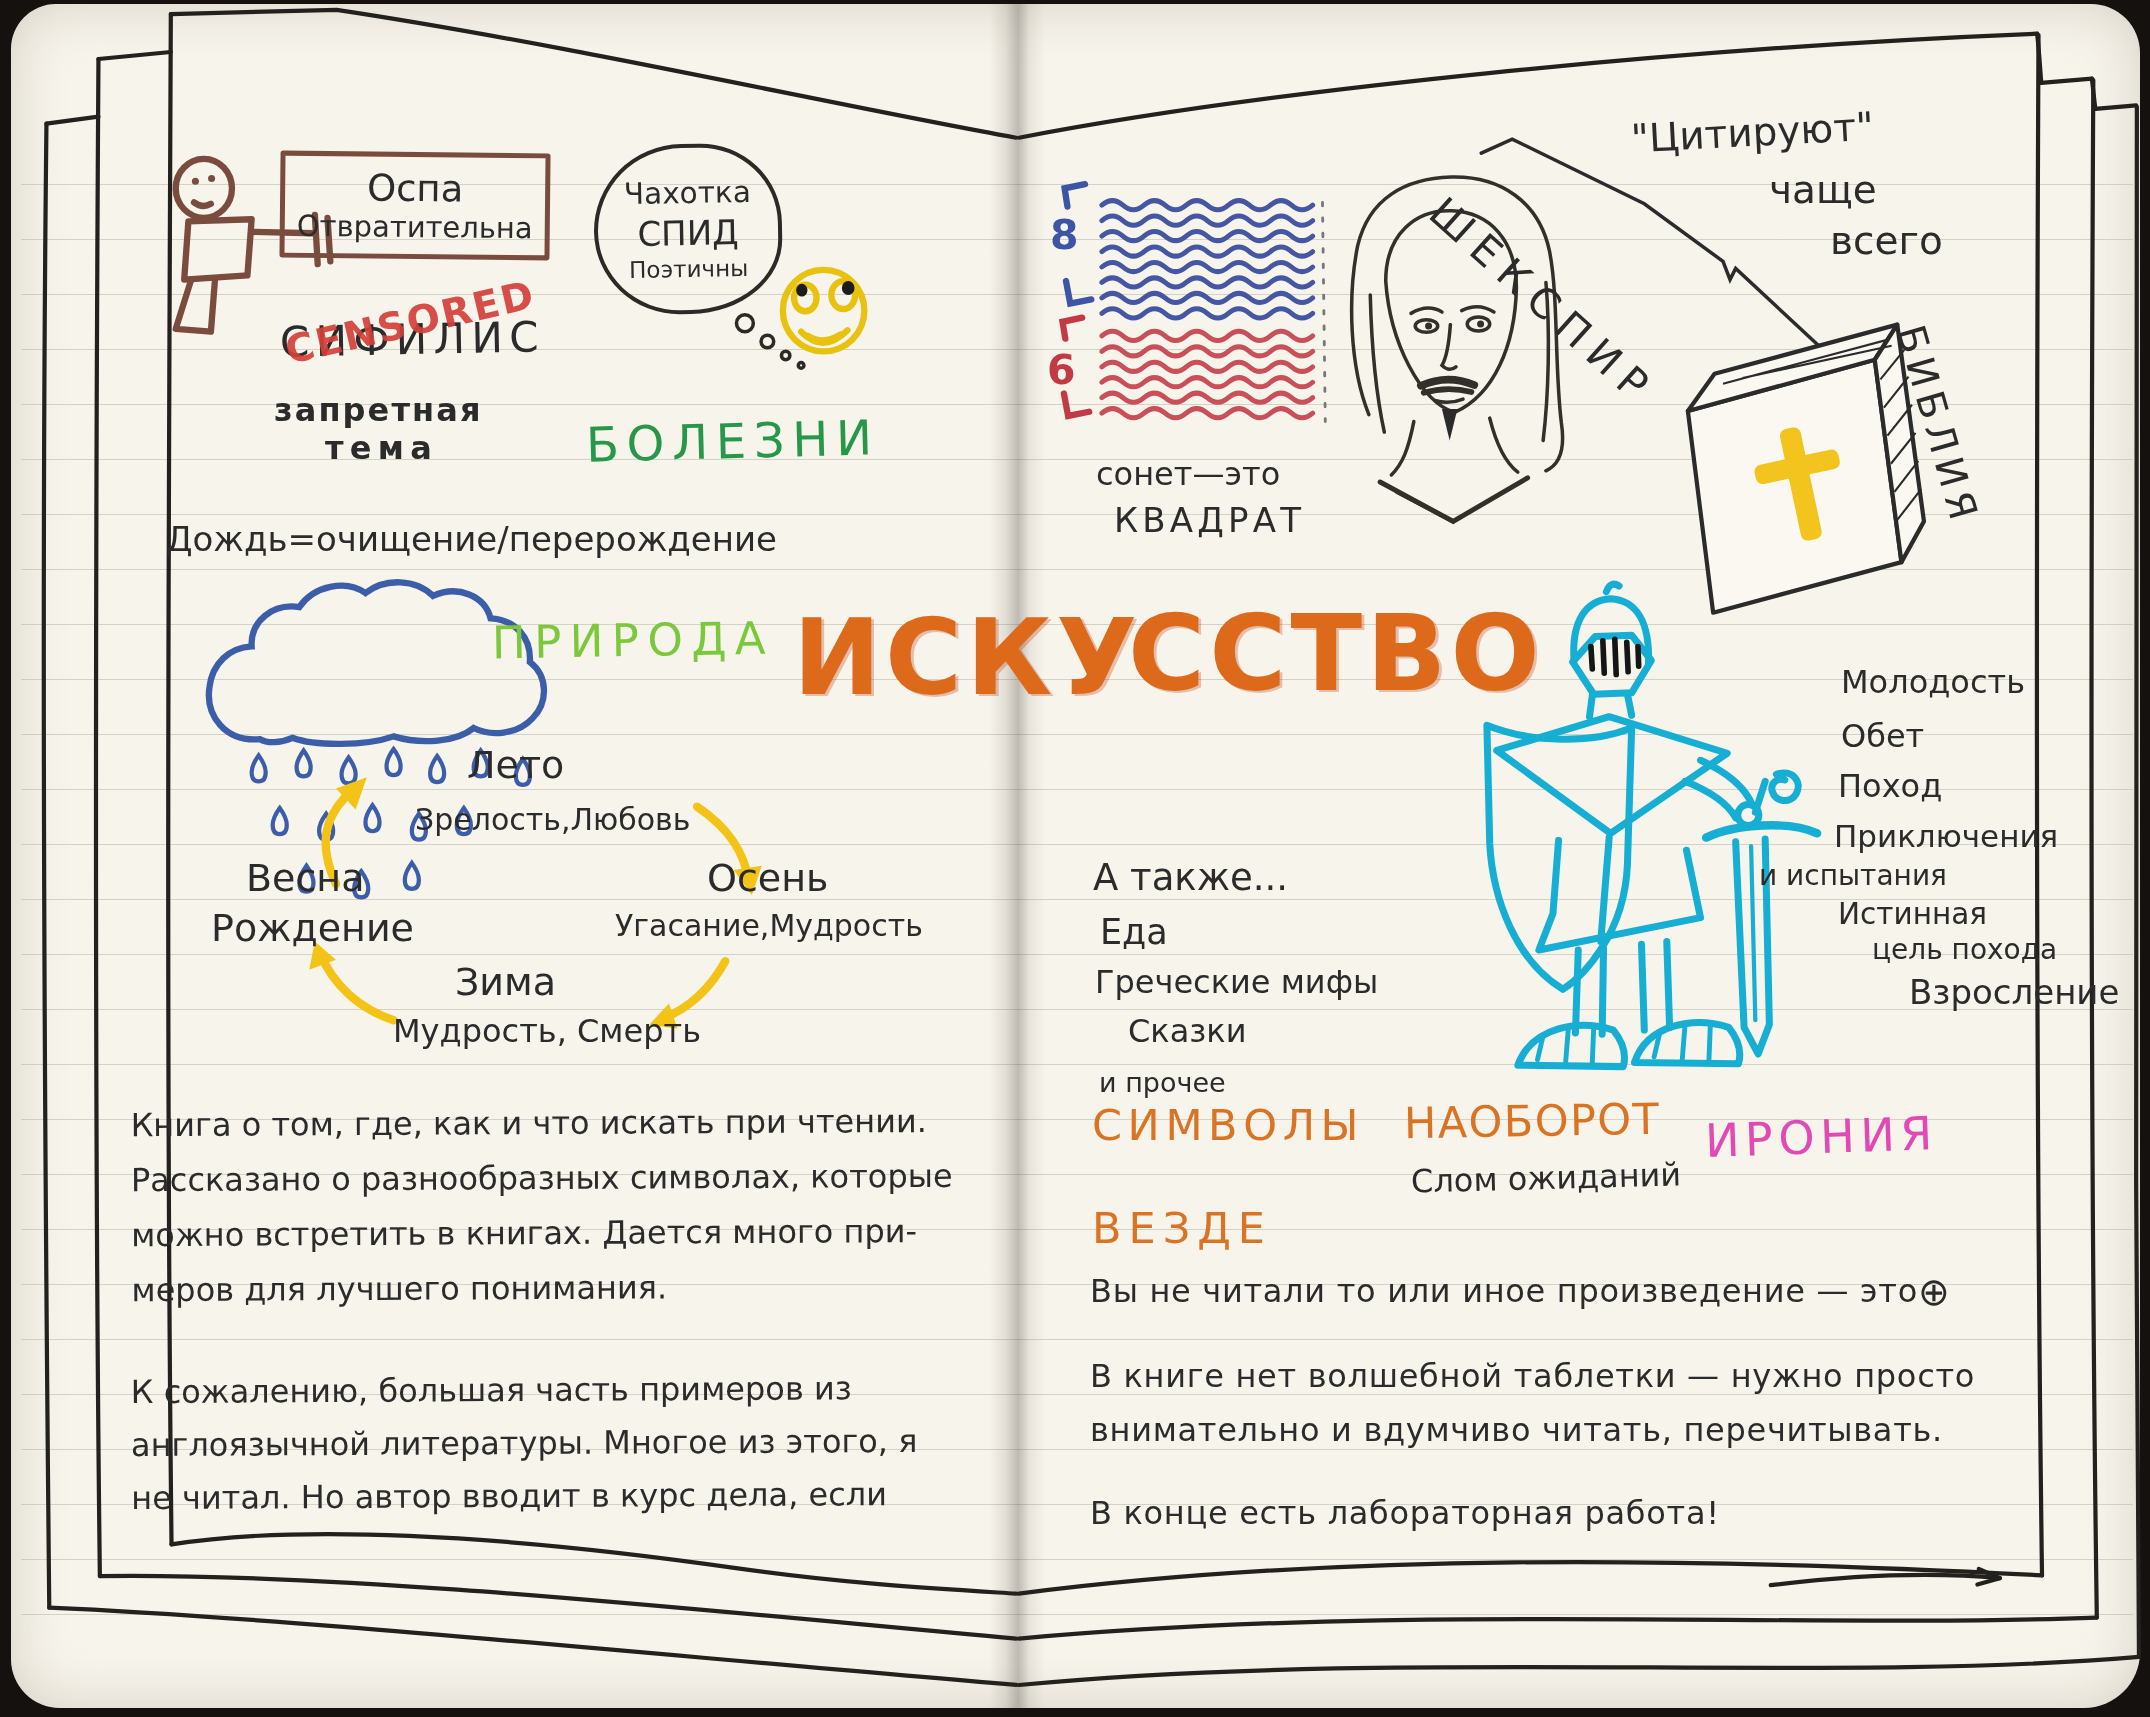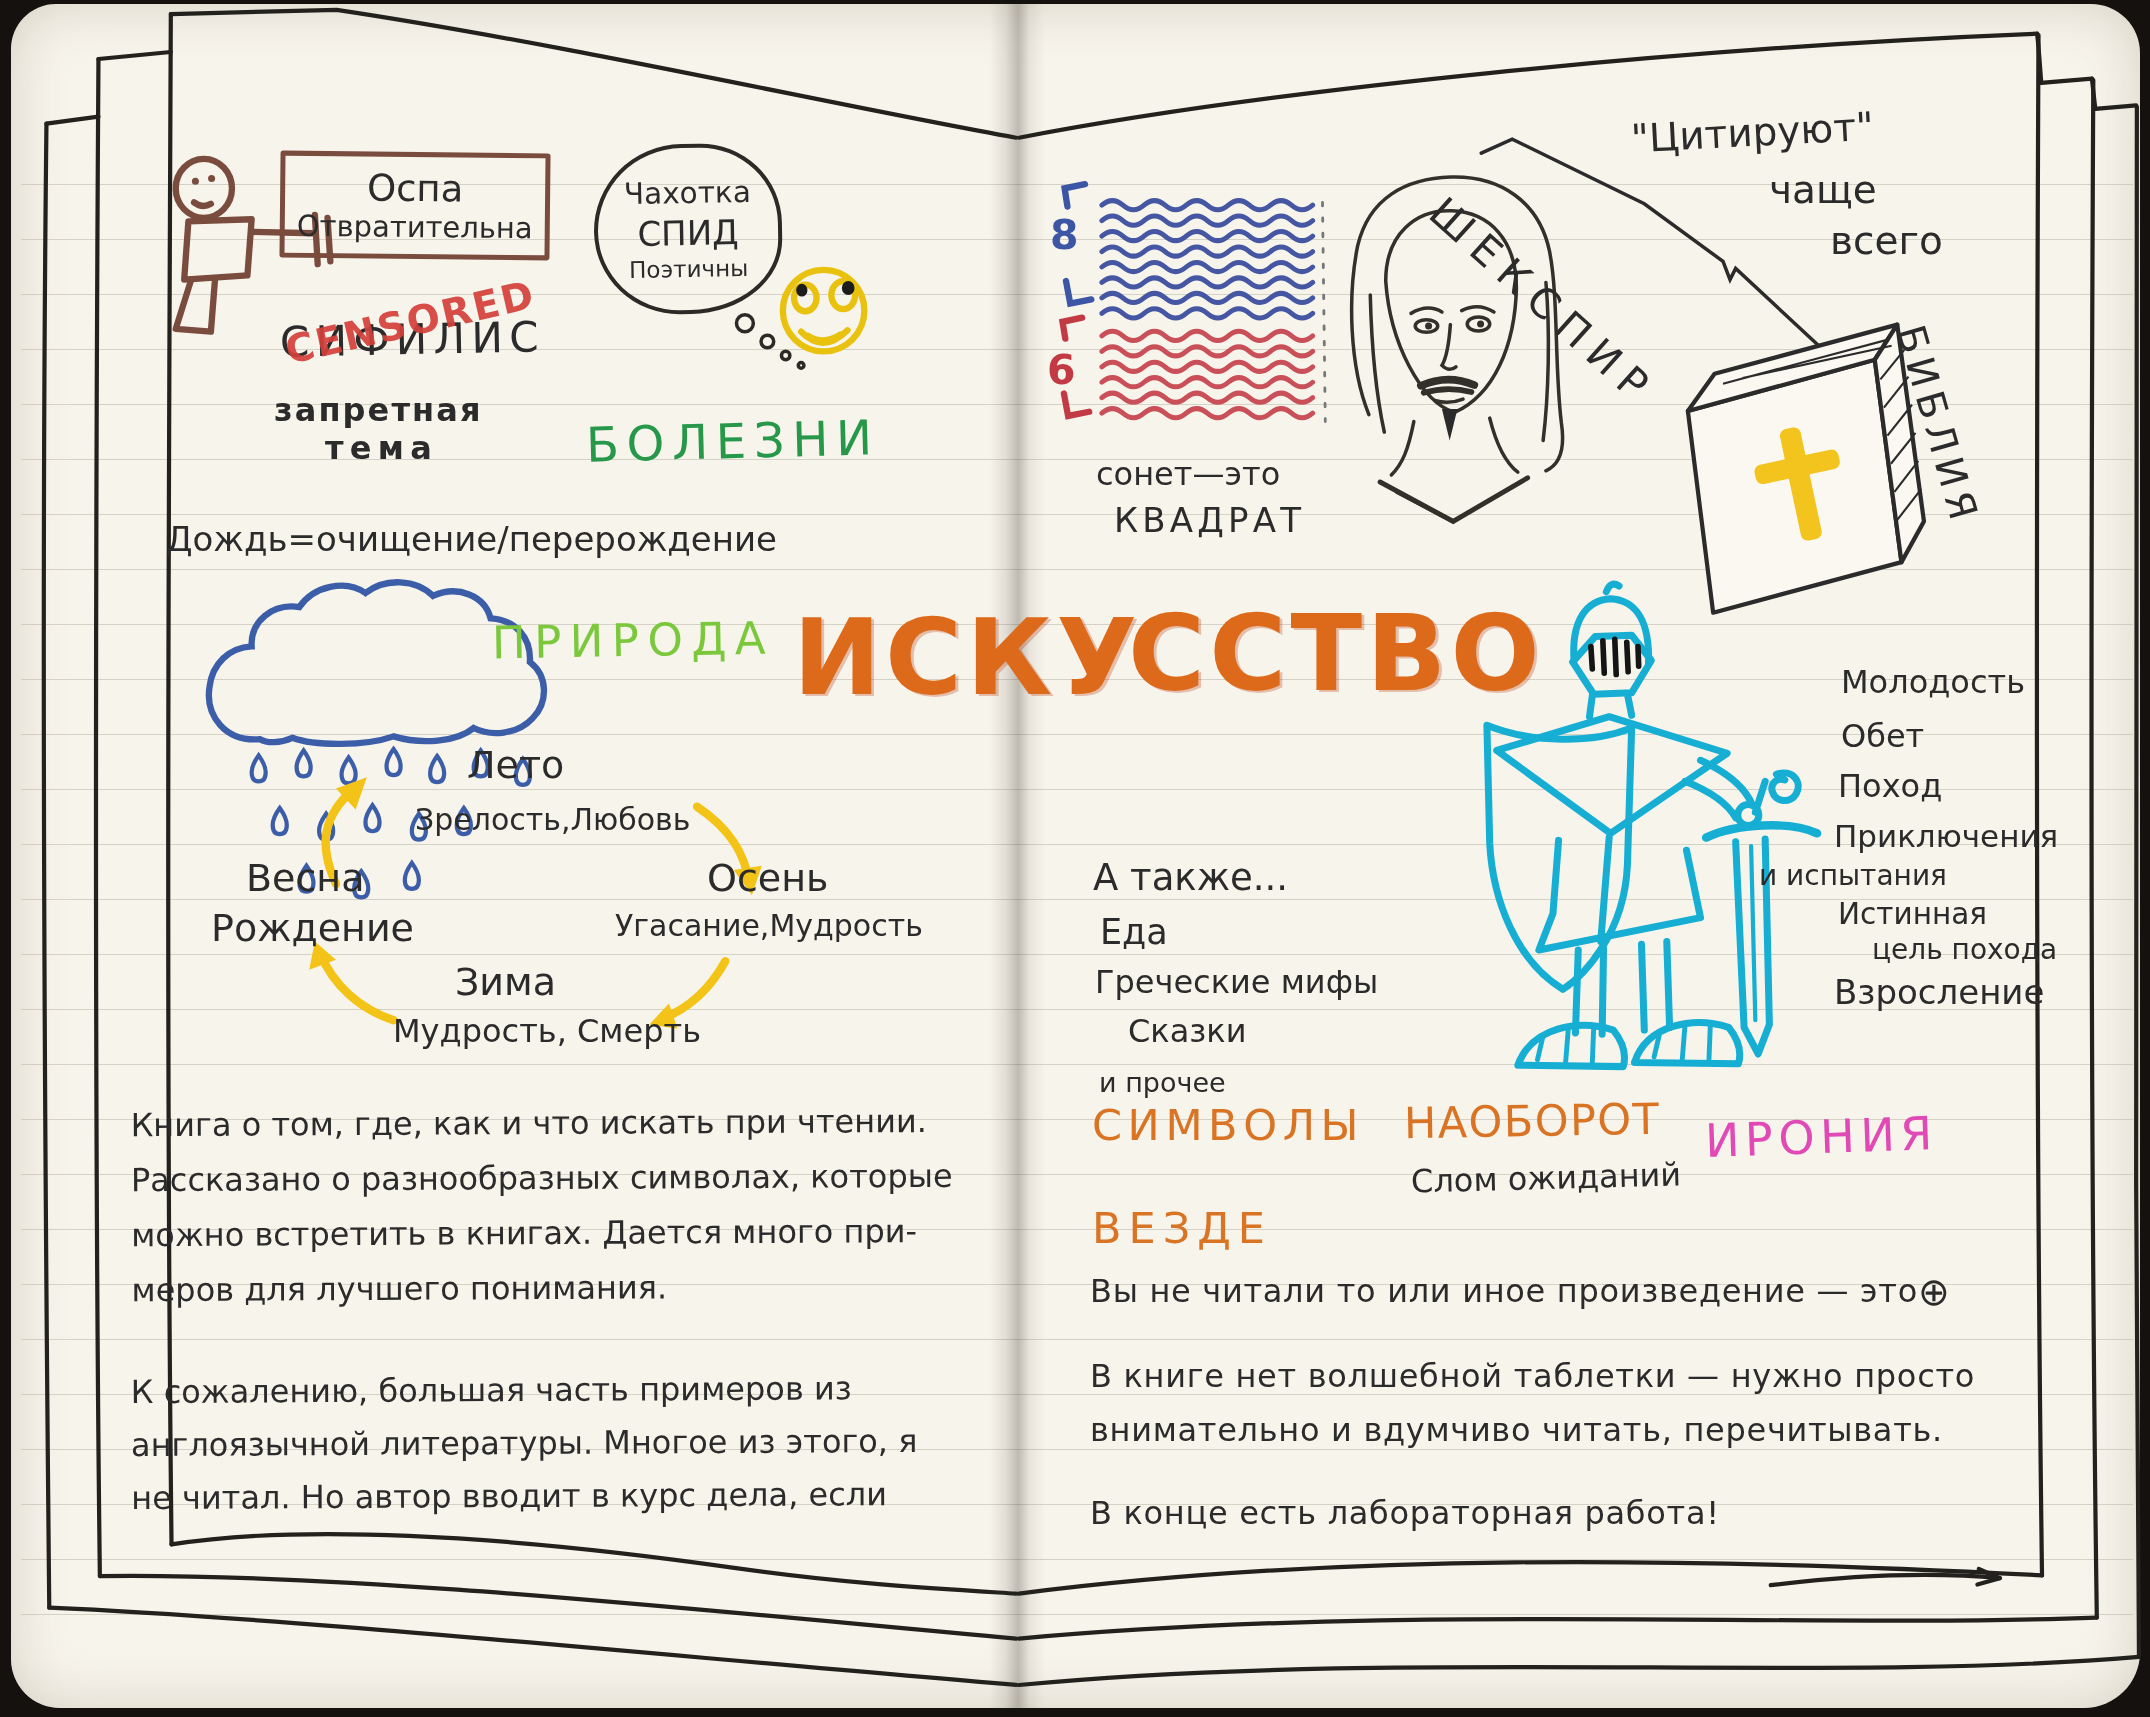--- a/index.html
+++ b/index.html
@@ -61,21 +61,21 @@
   #q3{left:1830px;top:218px;font-size:39px;}
   #biblia{left:1931px;top:320px;font-size:39px;letter-spacing:6.3px;transform:rotate(74deg);transform-origin:left top;}
   .ql{font-size:32px;}
   #ql0{left:1841px;top:663px;}
   #ql1{left:1841px;top:717px;}
   #ql2{left:1838px;top:767px;}
   #ql3{left:1834px;top:818px;font-size:31px;}
   #ql4{left:1759px;top:859px;font-size:28px;}
   #ql5{left:1838px;top:897px;font-size:29.5px;}
   #ql6{left:1872px;top:933px;font-size:28px;}
-  #ql7{left:1834px;top:972px;font-size:34px;}
+  #ql7{left:1909px;top:972px;font-size:34px;}
   #also-h{left:1093px;top:856px;font-size:37px;}
   #also-0{left:1100px;top:912px;font-size:35px;}
   #also-1{left:1095px;top:963px;font-size:32px;}
   #also-2{left:1128px;top:1012px;font-size:32px;}
   #also-3{left:1099px;top:1067px;font-size:27px;}
   #sym1{left:1092px;top:1100px;font-size:43px;color:#d97425;letter-spacing:5.6px;}
   #sym2{left:1092px;top:1162px;font-size:43px;color:#d97425;letter-spacing:7px;margin-top:41px;}
   #nao{left:1404px;top:1096px;font-size:43px;color:#d97425;letter-spacing:1.4px;transform:rotate(-1deg);}
   #slom{left:1411px;top:1159px;font-size:32px;transform:rotate(-1.5deg);}
   #irony{left:1705px;top:1110px;font-size:46px;color:#e149b5;letter-spacing:5.6px;transform:rotate(-2deg);}

